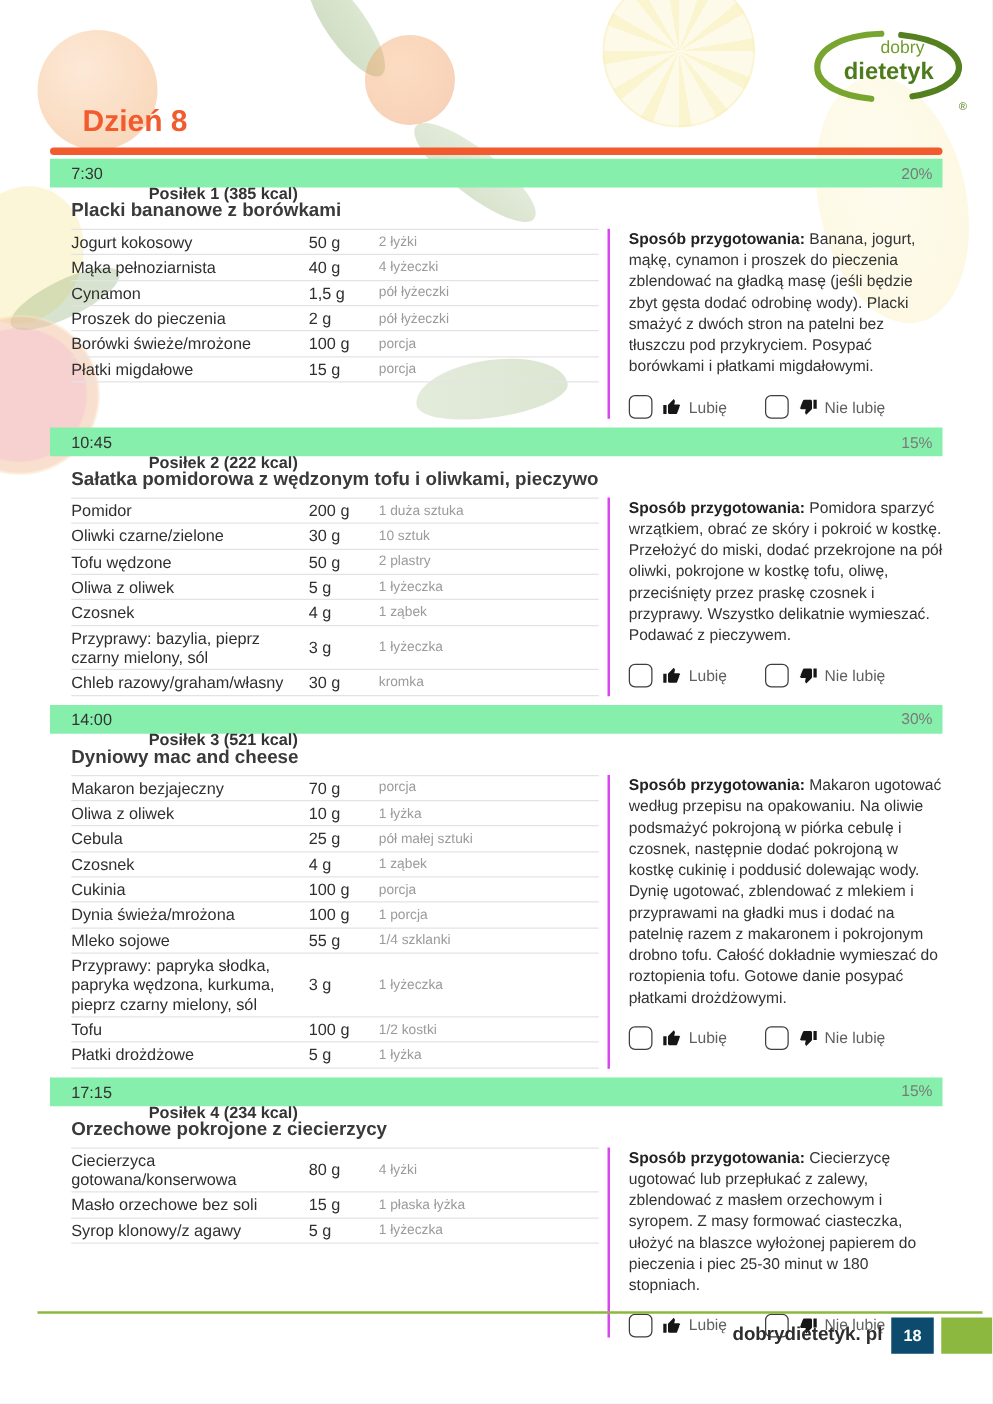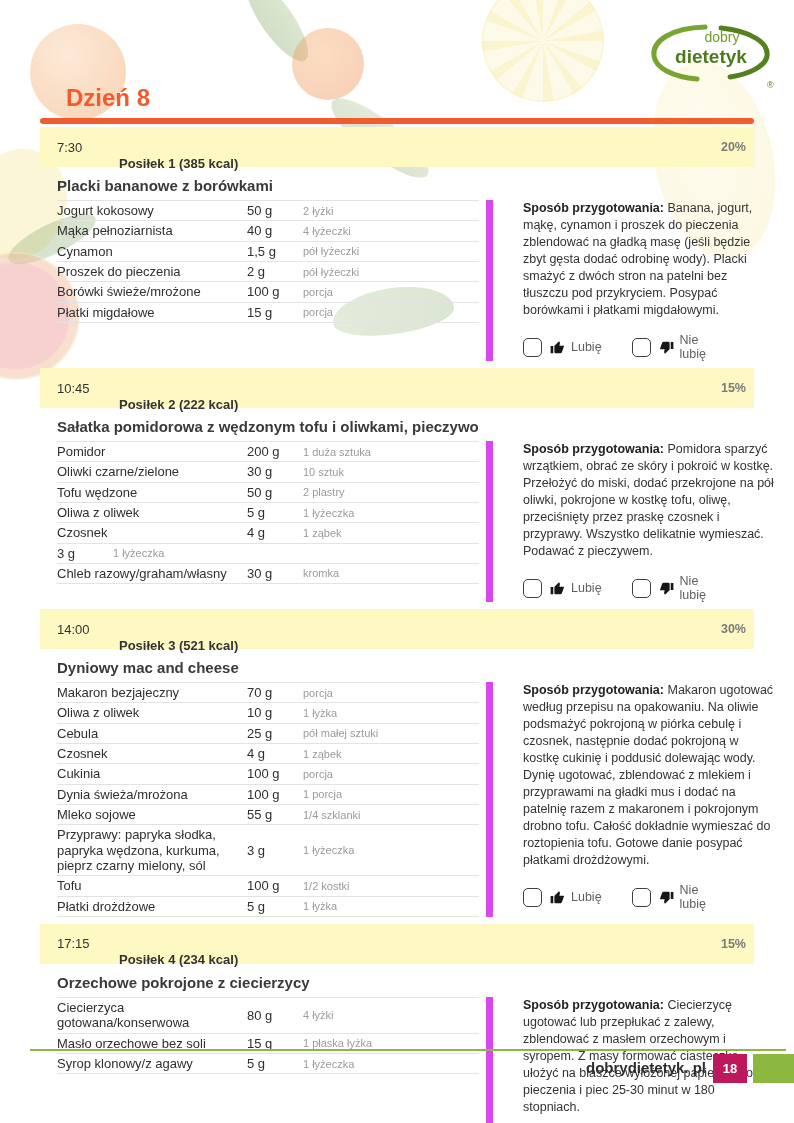--- a/index.html
+++ b/index.html
@@ -43,37 +43,37 @@
   .page-title {
     position:absolute; left:66px; top:84px;
     font-size:24px; font-weight:bold; color:#f15b2d;
   }
   .content { position:absolute; left:40px; top:118px; width:714px; }
   .top-bar { height:6px; background:#f15b2d; border-radius:3px; margin-bottom:3px; }
 
   
   .meal { margin-bottom:7px; }
   .meal-bar {
-    height:40px; background:#fef9c3; display:flex; align-items:center;
+    height:23px; background:#86efac; display:flex; align-items:center;
     font-size:13px; color:#333;
   }
   .meal-time { margin-left:17px; width:62px; }
   .meal-title { font-weight:bold;margin-top:32px; }
-  .meal-percent { margin-left:auto; margin-right:8px; color:#7a7a7a; font-size:12.5px;font-weight:bold; }
+  .meal-percent { margin-left:auto; margin-right:8px; color:#7a7a7a; font-size:12.5px; }
   .dish { margin:10px 0 6px 17px; font-size:15px; font-weight:bold; color:#3a3a3a; }
   .meal-body { display:flex; margin-left:17px; }
   .ing-table { width:433px; border-top:1px solid #e3e3e3; margin-right:7px; }
   .ing-row {
     display:flex; align-items:center; border-bottom:1px solid #e3e3e3; padding:2px 0;
   }
   .ing-name  { width:190px; font-size:13px; line-height:1.18; color:#2f2f2f; }
   .ing-amount{ width:56px;  font-size:13px; color:#2f2f2f; }
   .ing-measure{ flex:1; font-size:11px; color:#9b9b9b; }
   .right-col {
-    width:268px; border-left:7px solid #d946ef; padding-left:30px;
+    width:268px; border-left:2px solid #d946ef; padding-left:15px;
   }
   .prep { font-size:12.5px; line-height:1.36; color:#333; width:252px; }
   .prep b { color:#222; }
   .likes { display:flex; margin-top:14px; }
   .like-group { display:flex; align-items:center; margin-right:30px; }
   .checkbox {
     width:19px; height:19px; border:1.5px solid #3f3f3f; border-radius:5px;
     background:#fff; cursor:pointer; flex:none;
   }
   .thumb { width:15px; height:15px; margin-left:8px; fill:#161616; flex:none; }
@@ -81,21 +81,21 @@
   .like-label { margin-left:6px; font-size:12.5px; color:#5f5f5f; }
 
   
   .footer-line { position:absolute; left:30px; right:8px; top:1049px; height:2px; background:#8db840; }
   .copyright {
     position:absolute; left:48px; top:1058px; width:516px;
     font-size:12px; line-height:1.45; color:#3b3b3b;
   }
   .site { position:absolute; top:1059px; right:88px; font-size:15px; font-weight:bold; color:#2e2e2e; }
   .page-num-box {
-    position:absolute; left:713px; top:1054px; width:34px; height:29px; background:#be185d;
+    position:absolute; left:713px; top:1054px; width:34px; height:29px; background:#0c4a6e;
     color:#fff; font-size:13px; font-weight:bold;
     display:flex; align-items:center; justify-content:center;
   }
   .end-box { position:absolute; left:753px; top:1054px; width:41px; height:29px; background:#8db840; }
 </style>
 </head>
 <body>
 
 <div class="page">
 
@@ -214,20 +214,21 @@
     <span class="ing-name">Oliwa z oliwek</span>
     <span class="ing-amount">5 g</span>
     <span class="ing-measure">1 łyżeczka</span>
   </div>
               <div class="ing-row">
     <span class="ing-name">Czosnek</span>
     <span class="ing-amount">4 g</span>
     <span class="ing-measure">1 ząbek</span>
   </div>
               <div class="ing-row">
+    <span class="ing-name">Przyprawy: bazylia, pieprz czarny mielony, sól</span>
     <span class="ing-amount">3 g</span>
     <span class="ing-measure">1 łyżeczka</span>
   </div>
               <div class="ing-row">
     <span class="ing-name">Chleb razowy/graham/własny</span>
     <span class="ing-amount">30 g</span>
     <span class="ing-measure">kromka</span>
   </div>
             </div>
       <div class="right-col">

